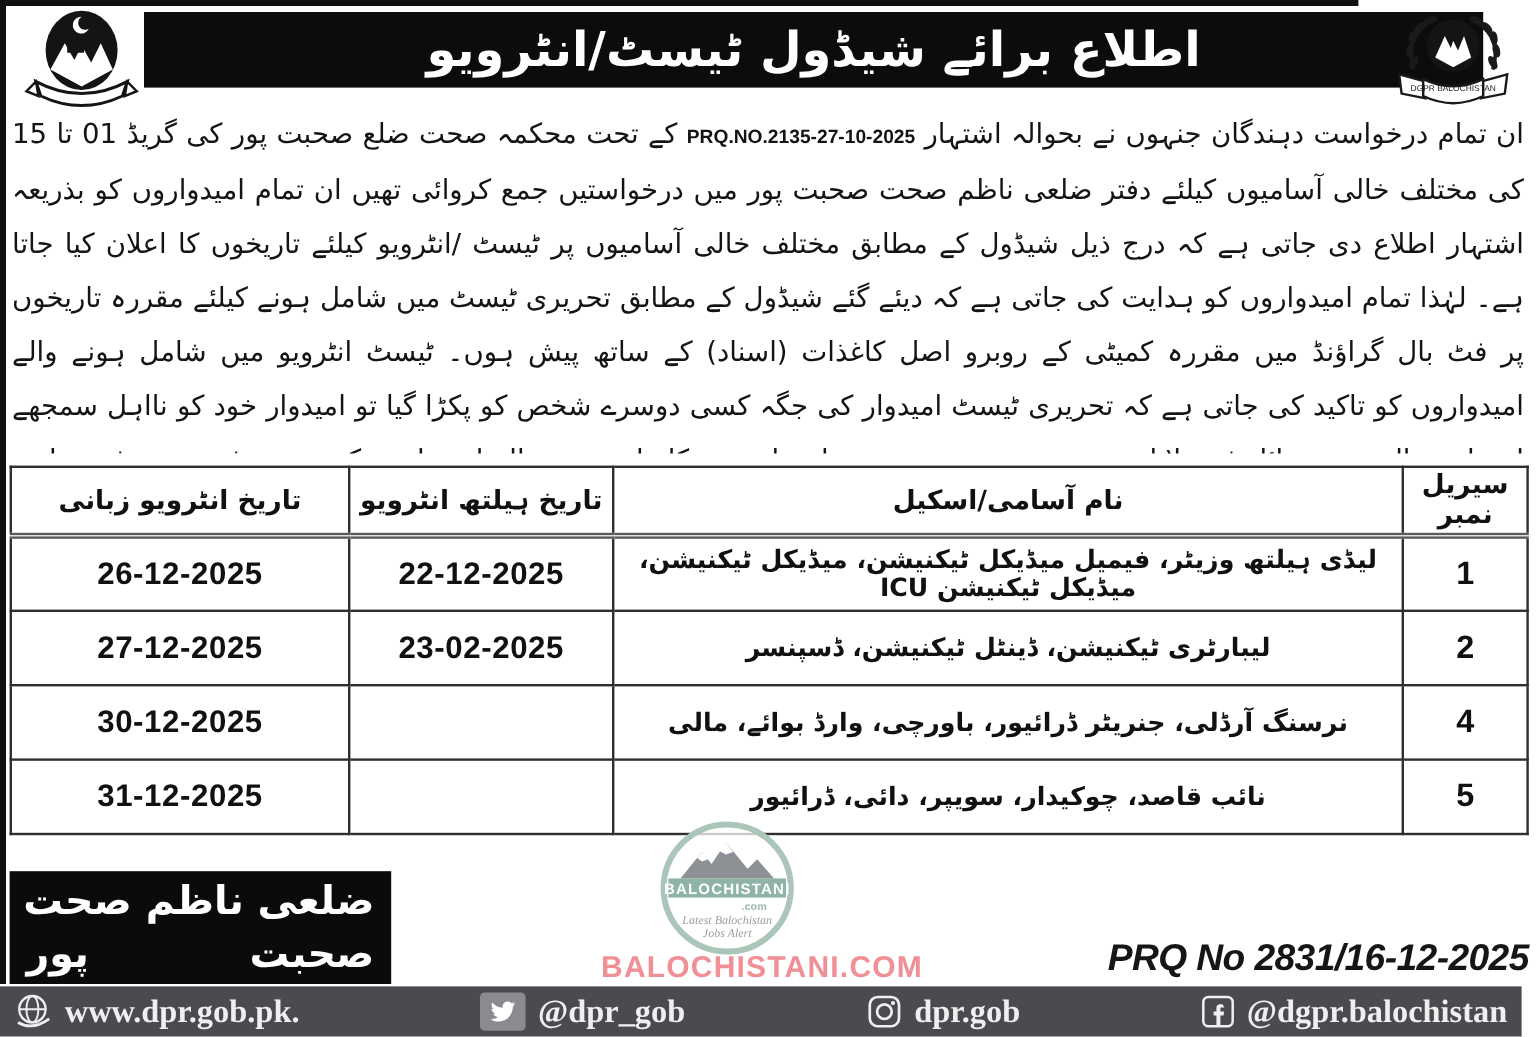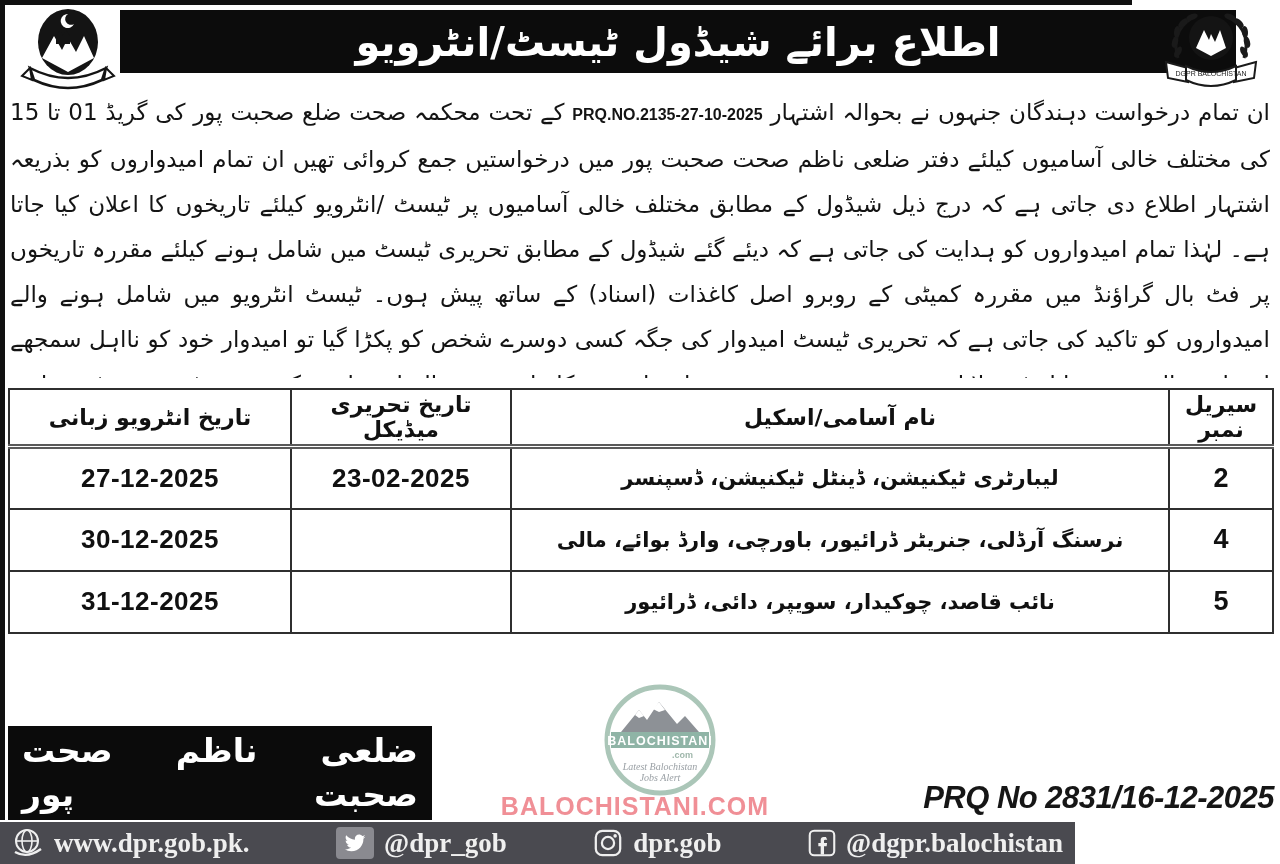--- a/index.html
+++ b/index.html
@@ -27,38 +27,38 @@
               padding:2px 0;overflow:hidden;}
   table.sched tr{height:62px;}
   table.sched tr.head{height:48px;}
   table.sched th{font-size:22px;font-weight:700;direction:rtl;}
   td.date{font-family:"Liberation Sans",sans-serif;font-weight:700;font-size:26px;letter-spacing:.5px;}
   td.post{direction:rtl;font-size:21px;font-weight:600;}
   td.serial{font-family:"Liberation Sans",sans-serif;font-weight:700;font-size:27px;}
   table.sched tr.head th{border-bottom:5px double #5a5a5a;}
 
   
-  .sig{position:absolute;left:8px;top:726px;width:424px;height:94px;background:#0b0b0b;color:#fff;
+  .sig{position:absolute;left:8px;top:726px;width:318px;height:94px;background:#0b0b0b;color:#fff;
        display:flex;flex-direction:column;justify-content:center;padding:2px 14px;box-sizing:border-box;}
   .sig .line{direction:rtl;font-size:33px;font-weight:800;text-align:justify;text-align-last:justify;
              line-height:44px;white-space:nowrap;}
 
   
-  .wm{position:absolute;left:572px;top:684px;width:176px;text-align:center;text-decoration:underline;}
+  .wm{position:absolute;left:518px;top:684px;width:176px;text-align:center;text-decoration:underline;}
   .wm svg{display:block;margin:0 auto;}
   .wm-site{position:absolute;left:500px;top:792px;width:270px;text-align:center;
            font-family:"Liberation Sans",sans-serif;font-weight:800;font-size:25px;
            color:#f08f96;letter-spacing:1px;}
 
   
   .prq-footer{position:absolute;right:6px;top:780px;font-family:"Liberation Sans",sans-serif;
               font-weight:800;font-size:31px;color:#161616;letter-spacing:-.5px;font-style:italic;}
 
   
-  .bar{position:absolute;left:0;top:822px;width:1075px;height:42px;background:#4a4a50;
+  .bar{position:absolute;left:0;top:822px;width:1268px;height:42px;background:#4a4a50;
        display:flex;align-items:center;justify-content:space-between;padding:0 12px;box-sizing:border-box;}
   .bar-item{display:flex;align-items:center;gap:10px;color:#efefef;
             font-family:"Liberation Serif",serif;font-weight:700;font-size:27px;white-space:nowrap;}
   .tw-box{width:38px;height:32px;background:#8a8a90;border-radius:4px;display:flex;
           align-items:center;justify-content:center;}
 </style>
 </head>
 <body>
 
 <div class="page">
@@ -115,23 +115,29 @@
   <table class="sched">
     <colgroup>
         <col style="width:282px">
         <col style="width:220px">
         <col style="width:658px">
         <col style="width:104px">
       </colgroup>
     <tbody>
         <tr class="head">
       <th>تاریخ انٹرویو زبانی</th>
-      <th>تاریخ تحریری میڈیکل</th>
+      <th>تاریخ ہیلتھ انٹرویو</th>
       <th>نام آسامی/اسکیل</th>
       <th>سیریل نمبر</th>
+    </tr>
+    <tr>
+      <td class="date">26-12-2025</td>
+      <td class="date">22-12-2025</td>
+      <td class="post">لیڈی ہیلتھ وزیٹر، فیمیل میڈیکل ٹیکنیشن، میڈیکل ٹیکنیشن، میڈیکل ٹیکنیشن ICU</td>
+      <td class="serial">1</td>
     </tr>
     <tr>
       <td class="date">27-12-2025</td>
       <td class="date">23-02-2025</td>
       <td class="post">لیبارٹری ٹیکنیشن، ڈینٹل ٹیکنیشن، ڈسپنسر</td>
       <td class="serial">2</td>
     </tr>
     <tr>
       <td class="date">30-12-2025</td>
       <td class="date"></td>

